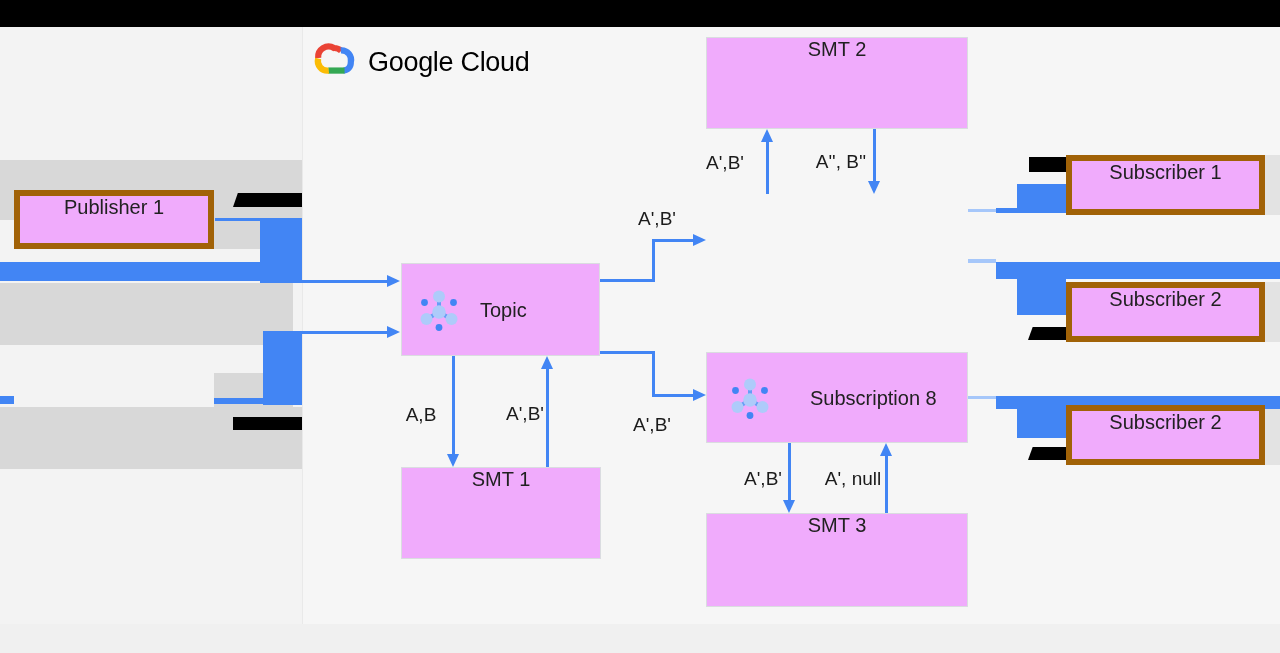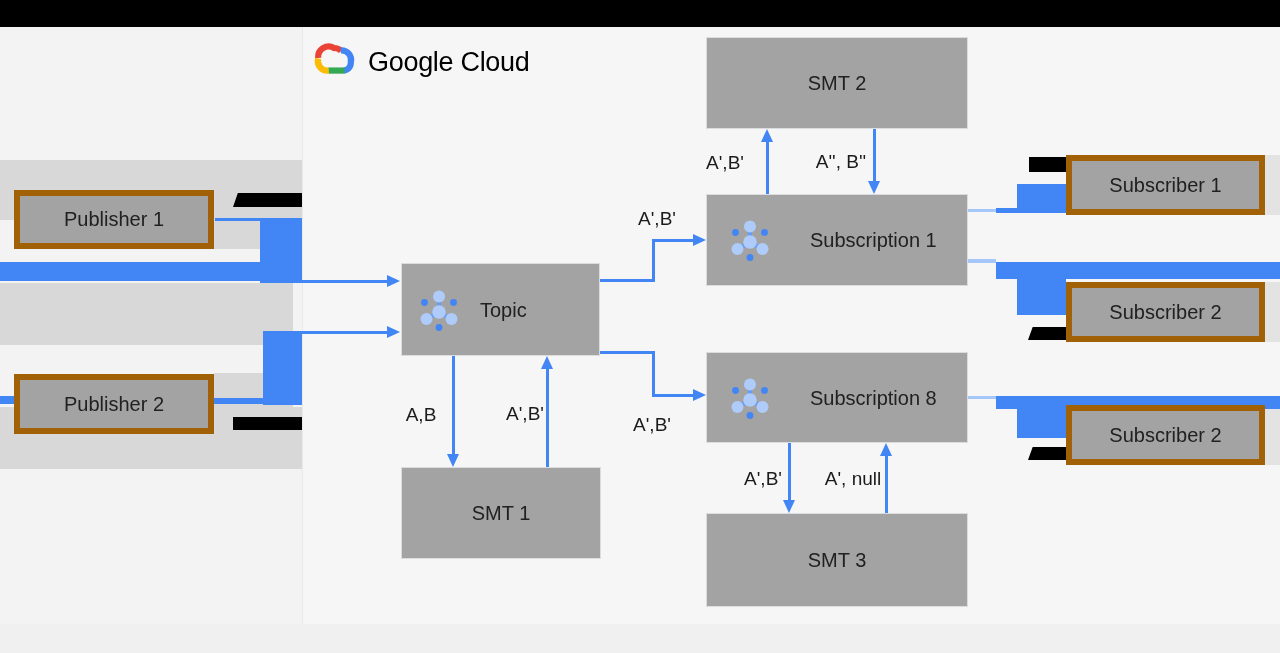--- a/index.html
+++ b/index.html
@@ -12,21 +12,21 @@
   .bottom-band{left:0;top:624px;width:1280px;height:29px;background:#f0f0f0;}
   
   .gray{background:#d8d8d8;}
   .gray-r{background:#e3e3e3;}
   .blue{background:#4285f4;}
   .blue-light{background:#a6c7fa;}
   .black{background:#000;}
   .slant-l{clip-path:polygon(7% 0,100% 0,100% 100%,0 100%);}
   .slant-l2{clip-path:polygon(12% 0,100% 0,100% 100%,0 100%);}
   
-  .box{background:#a3a3a3;border:1px solid #dadce0;box-sizing:border-box;display:flex;align-items:center;justify-content:center;}
+  .box{background:#f0abfc;border:1px solid #dadce0;box-sizing:border-box;display:flex;justify-content:center;}
   .box-plain{border:6px solid #a16207;}
   .box-label{color:#212121;font-size:20px;white-space:nowrap;}
   .icon-box{justify-content:flex-start;}
   .icon-box .pubsub-icon{position:absolute;top:50%;transform:translateY(-50%);}
   .icon-box .box-label{position:absolute;top:50%;transform:translateY(-50%);}
   
   .hl{background:#4285f4;height:3px;}
   .vl{background:#4285f4;width:3px;}
   .ah-r{width:0;height:0;border-top:6.5px solid transparent;border-bottom:6.5px solid transparent;border-left:13px solid #4285f4;}
   .ah-u{width:0;height:0;border-left:6.5px solid transparent;border-right:6.5px solid transparent;border-bottom:13px solid #4285f4;}
@@ -74,23 +74,20 @@
   <div class="abs blue" style="left:996px;top:396px;width:284px;height:13px"></div>
   <div class="abs blue" style="left:1017px;top:396px;width:49px;height:42px"></div>
 
   <div class="abs black" style="left:1029px;top:157px;width:37px;height:15px"></div>
   <div class="abs black slant-l2" style="left:1028px;top:327px;width:39px;height:13px"></div>
   <div class="abs black slant-l2" style="left:1028px;top:447px;width:39px;height:13px"></div>
 
   <div class="abs box box-plain" style="left:14px;top:190px;width:200px;height:59px">
     <span class="box-label">Publisher 1</span>
   </div>
-  <div class="abs box box-plain" style="left:14px;top:374px;width:200px;height:60px">
-    <span class="box-label">Publisher 2</span>
-  </div>
 
   <div class="abs box icon-box" style="left:401px;top:263px;width:199px;height:93px">
     <svg class="pubsub-icon" style="left:14px" width="46" height="46" viewBox="0 0 46 46">
       <g stroke="#669df6" stroke-width="4">
         <line x1="23" y1="25" x2="23" y2="10"></line>
         <line x1="23" y1="25" x2="11" y2="32"></line>
         <line x1="23" y1="25" x2="35" y2="32"></line>
       </g>
       <circle cx="23" cy="25" r="6.8" fill="#aecbfa"></circle>
       <circle cx="23" cy="9.5" r="6" fill="#aecbfa"></circle>
@@ -106,37 +103,20 @@
   <div class="abs box" style="left:401px;top:467px;width:200px;height:92px">
     <span class="box-label">SMT 1</span>
   </div>
   <div class="abs box" style="left:706px;top:37px;width:262px;height:92px">
     <span class="box-label">SMT 2</span>
   </div>
   <div class="abs box" style="left:706px;top:513px;width:262px;height:94px">
     <span class="box-label">SMT 3</span>
   </div>
 
-  <div class="abs box icon-box" style="left:706px;top:194px;width:262px;height:92px">
-    <svg class="pubsub-icon" style="left:20px" width="46" height="46" viewBox="0 0 46 46">
-      <g stroke="#669df6" stroke-width="4">
-        <line x1="23" y1="25" x2="23" y2="10"></line>
-        <line x1="23" y1="25" x2="11" y2="32"></line>
-        <line x1="23" y1="25" x2="35" y2="32"></line>
-      </g>
-      <circle cx="23" cy="25" r="6.8" fill="#aecbfa"></circle>
-      <circle cx="23" cy="9.5" r="6" fill="#aecbfa"></circle>
-      <circle cx="10.5" cy="32" r="6" fill="#aecbfa"></circle>
-      <circle cx="35.5" cy="32" r="6" fill="#aecbfa"></circle>
-      <circle cx="8.5" cy="15.5" r="3.4" fill="#4285f4"></circle>
-      <circle cx="37.5" cy="15.5" r="3.4" fill="#4285f4"></circle>
-      <circle cx="23" cy="40.5" r="3.4" fill="#4285f4"></circle>
-    </svg>
-    <span class="box-label" style="left:103px">Subscription 1</span>
-  </div>
   <div class="abs box icon-box" style="left:706px;top:352px;width:262px;height:91px">
     <svg class="pubsub-icon" style="left:20px" width="46" height="46" viewBox="0 0 46 46">
       <g stroke="#669df6" stroke-width="4">
         <line x1="23" y1="25" x2="23" y2="10"></line>
         <line x1="23" y1="25" x2="11" y2="32"></line>
         <line x1="23" y1="25" x2="35" y2="32"></line>
       </g>
       <circle cx="23" cy="25" r="6.8" fill="#aecbfa"></circle>
       <circle cx="23" cy="9.5" r="6" fill="#aecbfa"></circle>
       <circle cx="10.5" cy="32" r="6" fill="#aecbfa"></circle>

